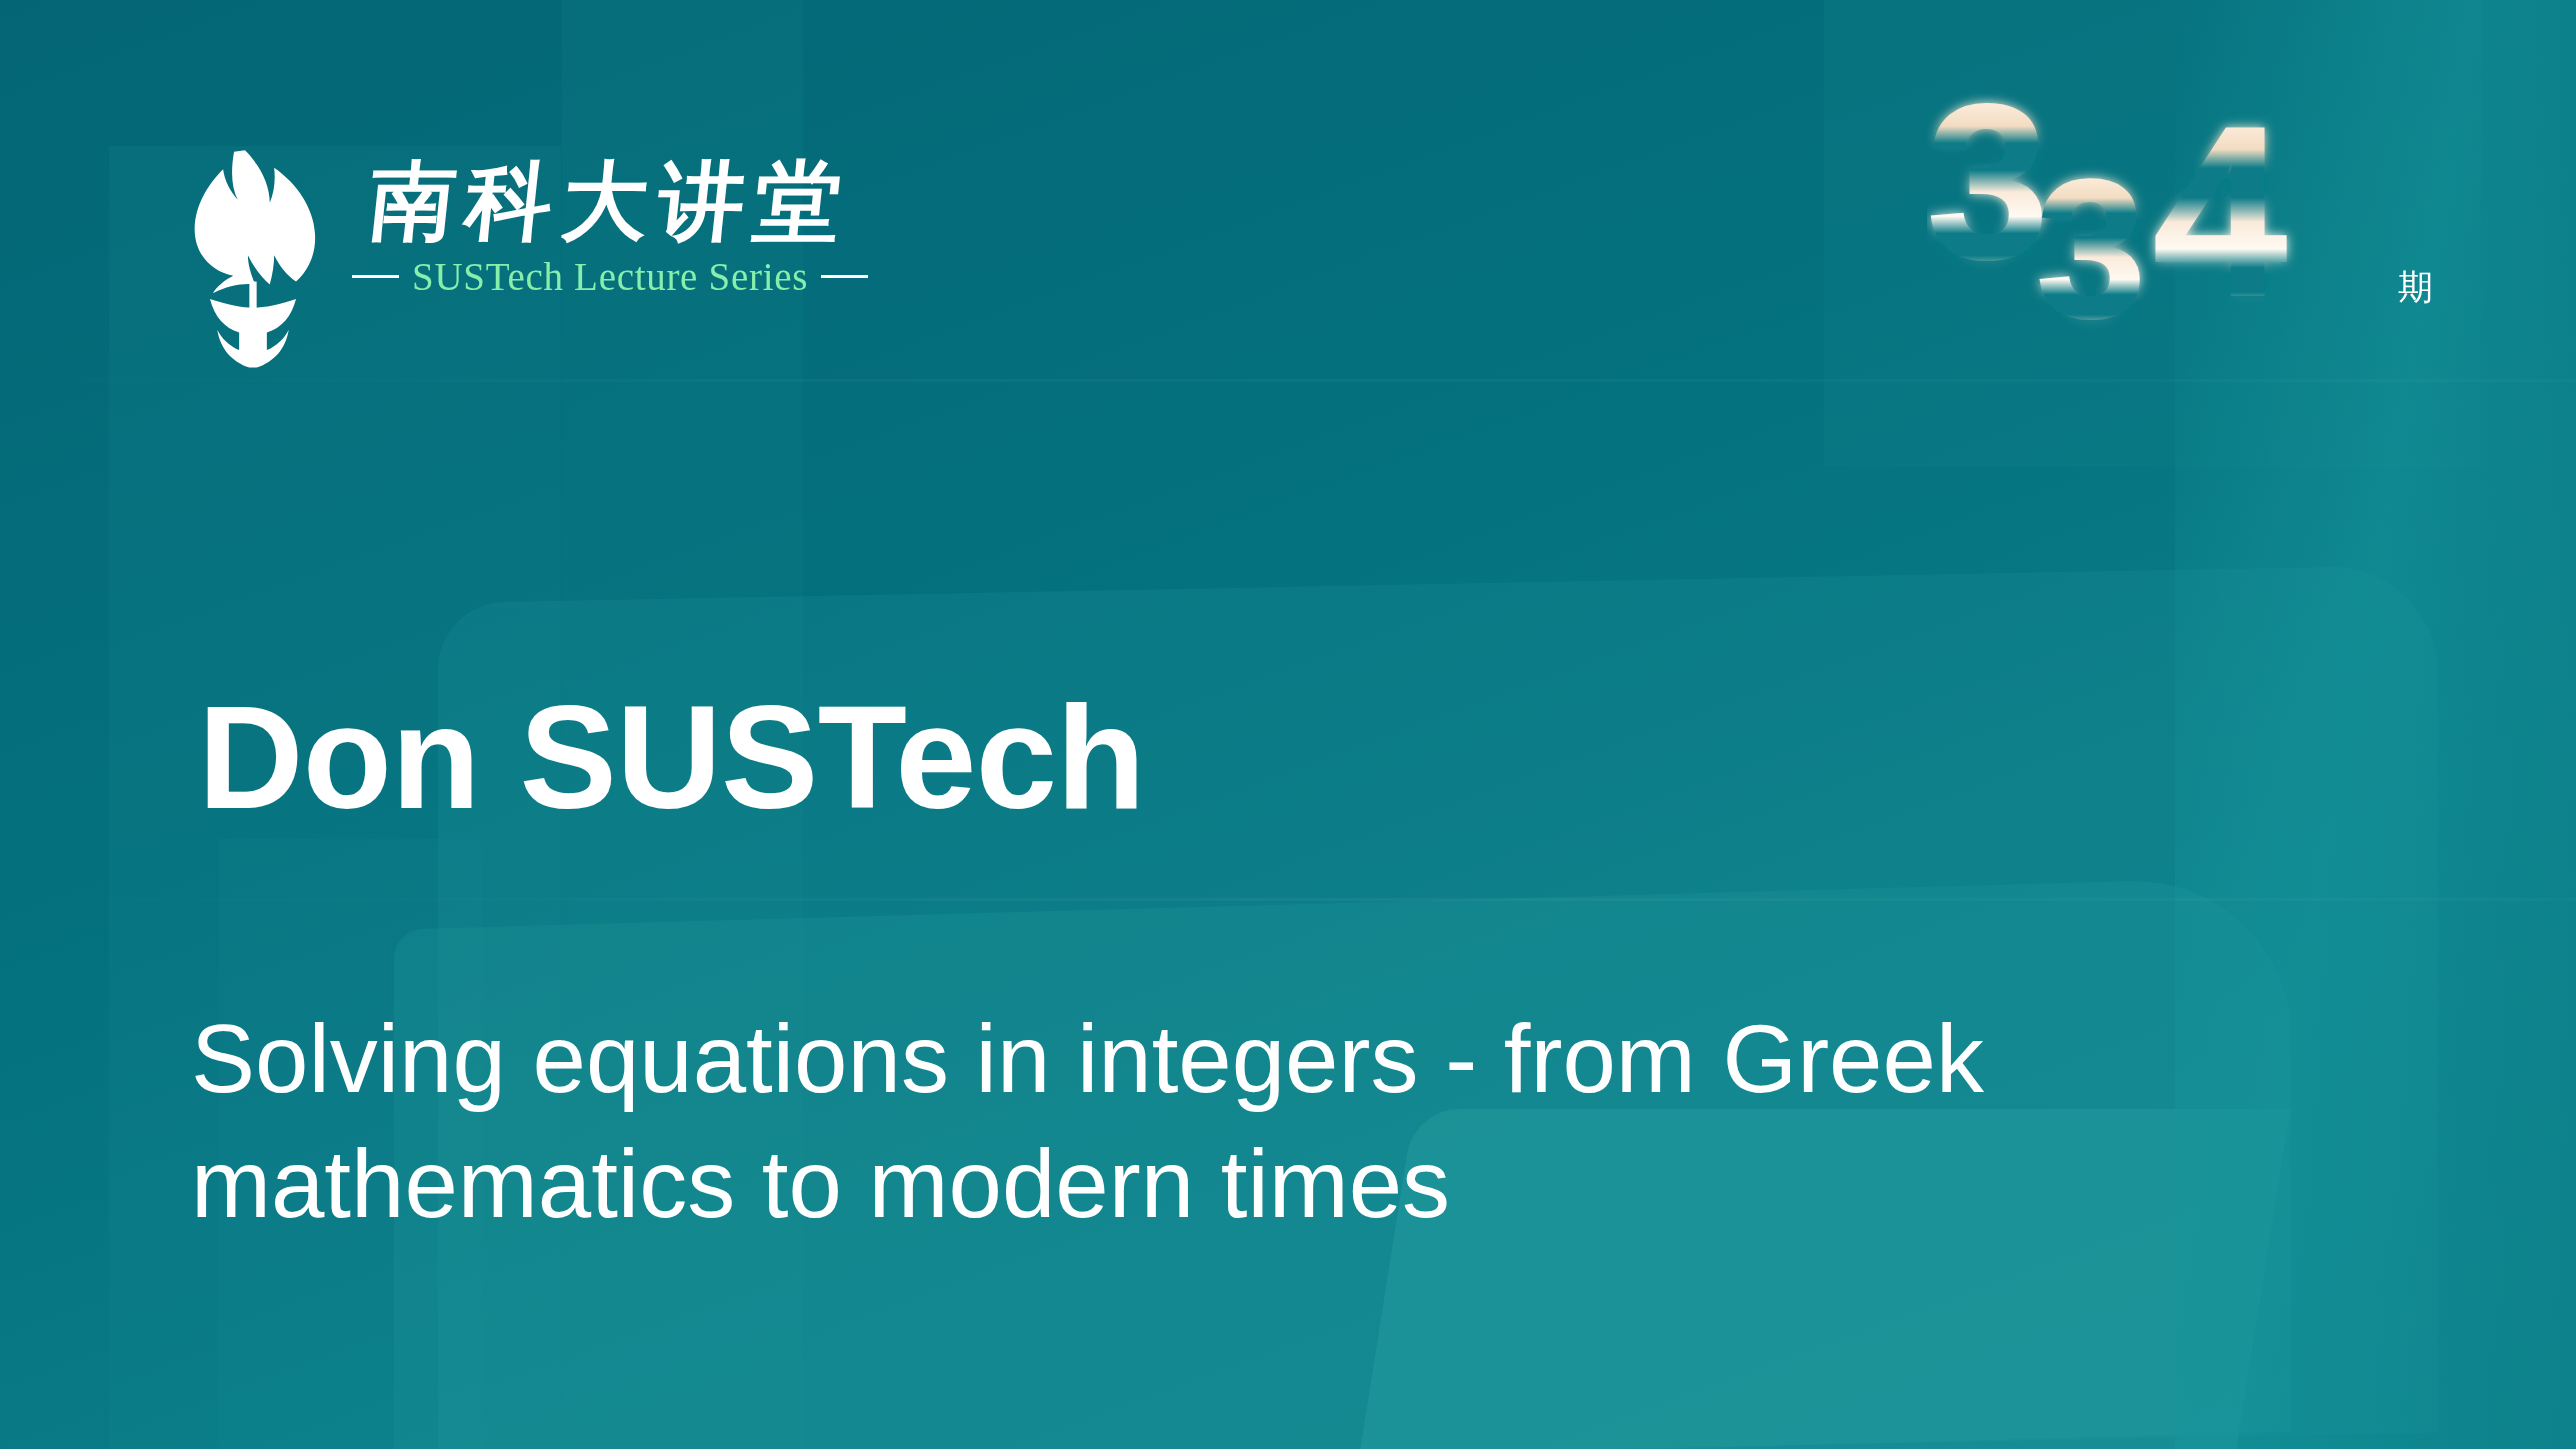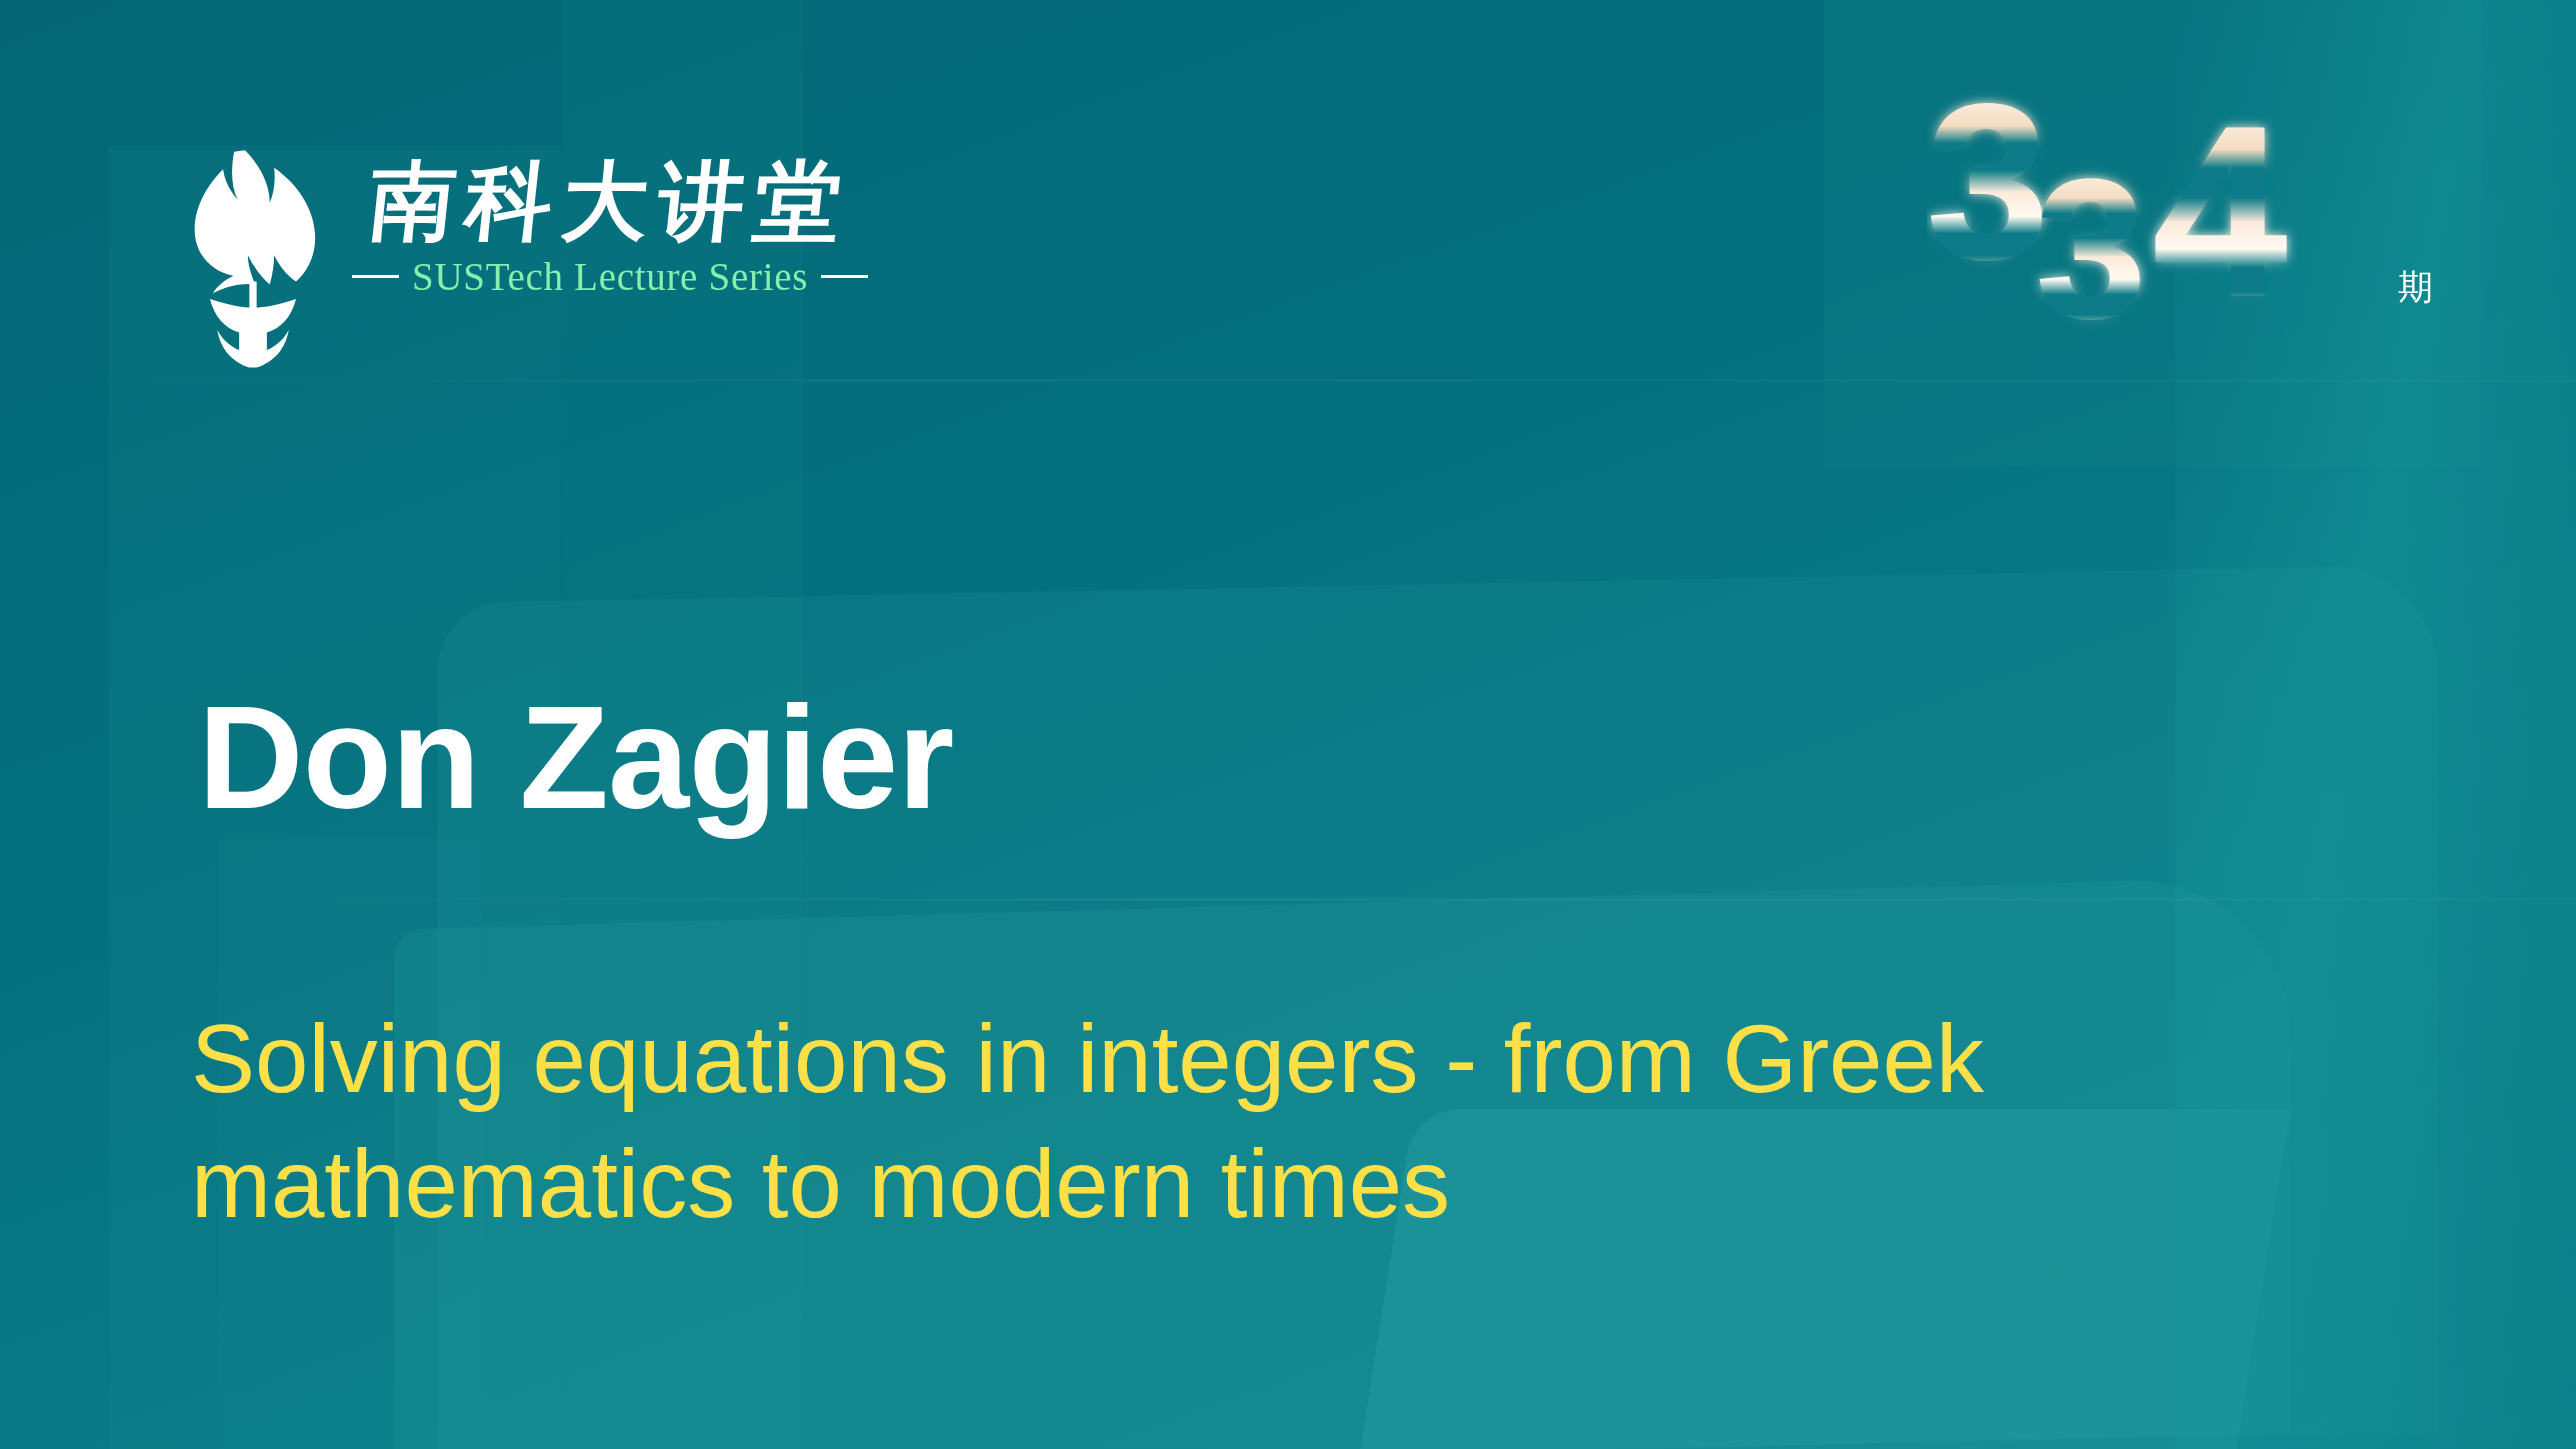--- a/index.html
+++ b/index.html
@@ -179,21 +179,21 @@
   }
   .talk-title {
     position: absolute;
     top: 997px;
     left: 191px;
     width: 2233px;
     font-family: "Liberation Sans", sans-serif;
     font-weight: normal;
     font-size: 96px;
     line-height: 1.30;
-    color: #fde047;
+    color: #ffffff;
     letter-spacing: 0px;
   }
 </style>
 </head>
 <body>
 
 <div id="poster">
 
   <div class="bg-layer bg-base"></div>
   <div class="bg-layer bg-topright"></div>
@@ -267,21 +267,21 @@
         <g filter="url(#numGlow)">
           <text x="0" y="250" font-family="'Liberation Sans', sans-serif" font-weight="bold" font-size="300" letter-spacing="-12" fill="url(#numGrad)" stroke="url(#numGrad)" stroke-width="3">3</text>
           <text x="150" y="330" font-family="'Liberation Sans', sans-serif" font-weight="bold" font-size="270" letter-spacing="-12" fill="url(#numGrad)" stroke="url(#numGrad)" stroke-width="3">3</text>
           <text x="310" y="300" font-family="'Liberation Sans', sans-serif" font-weight="bold" font-size="330" letter-spacing="-12" fill="url(#numGrad)" stroke="url(#numGrad)" stroke-width="3">4</text>
         </g>
       </svg>
     </div>
     <span class="issue-suffix">期</span>
   </div>
 
-  <div class="speaker-name">Don Zagier</div>
+  <div class="speaker-name">Don SUSTech</div>
 
   <div class="talk-title">
     <div>Solving equations in integers - from Greek</div>
     <div>mathematics to modern times</div>
   </div>
 
 </div>
 
 
 </body></html>

